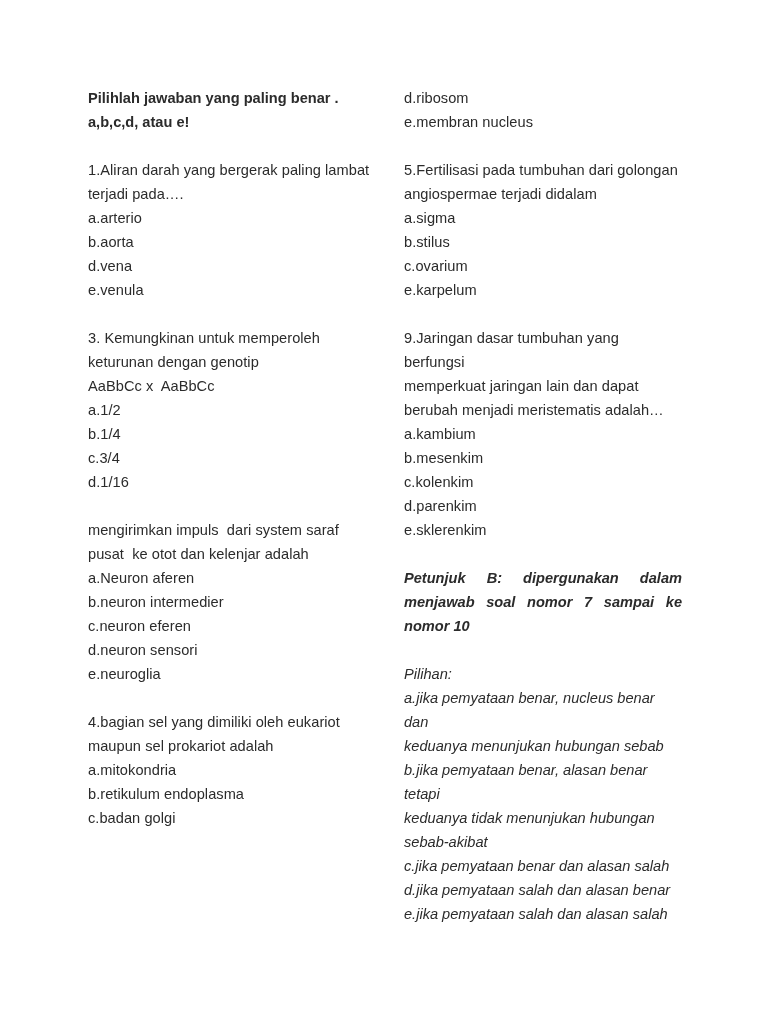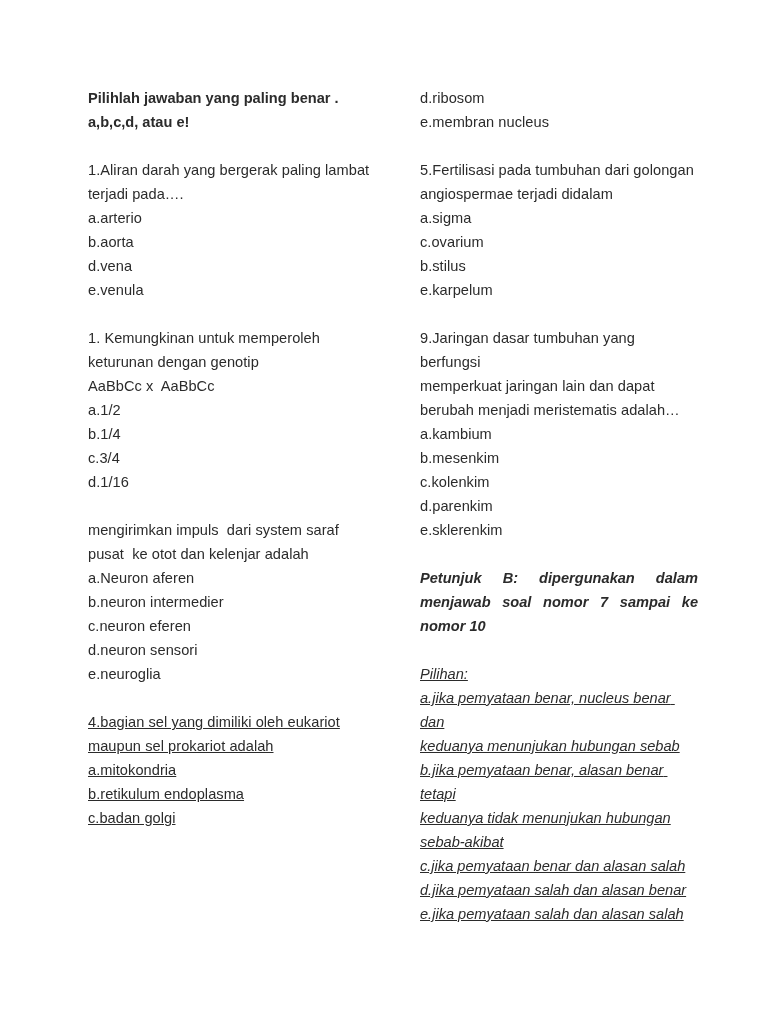--- a/index.html
+++ b/index.html
@@ -24,26 +24,26 @@
     width: 768px;
     height: 1024px;
     background: #ffffff;
   }
 
   .col {
     position: absolute;
     top: 86px;
   }
   .col-left  { left: 88px;  width: 290px; }
-  .col-right { left: 420px; width: 278px; }
+  .col-right { left: 404px; width: 278px; }
 
   .block {
     margin: 0 0 24px 0;
   }
-  .block:last-child { margin-bottom: 12px; text-decoration: underline; }
+  .block:last-child { margin-bottom: 12px; }
 
   .line {
     font-size: 14.6px;
     line-height: 24px;
     letter-spacing: 0.05px;
     white-space: pre-wrap;
   }
 
   .heading-bold {
     font-weight: bold;
@@ -83,21 +83,21 @@
     <div class="block">
       <div class="line">1.Aliran darah yang bergerak paling lambat</div>
       <div class="line">terjadi pada….</div>
       <div class="line">a.arterio</div>
       <div class="line">b.aorta</div>
       <div class="line">d.vena</div>
       <div class="line">e.venula</div>
     </div>
 
     <div class="block">
-      <div class="line">1. Kemungkinan untuk memperoleh</div>
+      <div class="line">3. Kemungkinan untuk memperoleh</div>
       <div class="line">keturunan dengan genotip</div>
       <div class="line">AaBbCc x  AaBbCc</div>
       <div class="line">a.1/2</div>
       <div class="line">b.1/4</div>
       <div class="line">c.3/4</div>
       <div class="line">d.1/16</div>
     </div>
 
     <div class="block">
       <div class="line">mengirimkan impuls  dari system saraf</div>
@@ -123,22 +123,22 @@
 
     <div class="block">
       <div class="line">d.ribosom</div>
       <div class="line">e.membran nucleus</div>
     </div>
 
     <div class="block">
       <div class="line">5.Fertilisasi pada tumbuhan dari golongan</div>
       <div class="line">angiospermae terjadi didalam</div>
       <div class="line">a.sigma</div>
+      <div class="line">b.stilus</div>
       <div class="line">c.ovarium</div>
-      <div class="line">b.stilus</div>
       <div class="line">e.karpelum</div>
     </div>
 
     <div class="block">
       <div class="line">9.Jaringan dasar tumbuhan yang berfungsi</div>
       <div class="line">memperkuat jaringan lain dan dapat</div>
       <div class="line">berubah menjadi meristematis adalah…</div>
       <div class="line">a.kambium</div>
       <div class="line">b.mesenkim</div>
       <div class="line">c.kolenkim</div>

